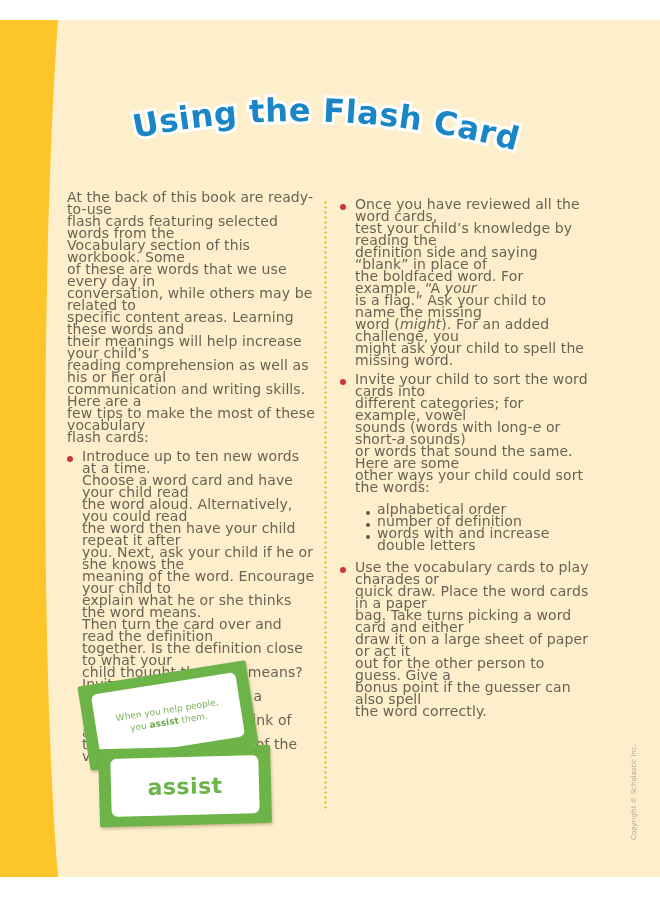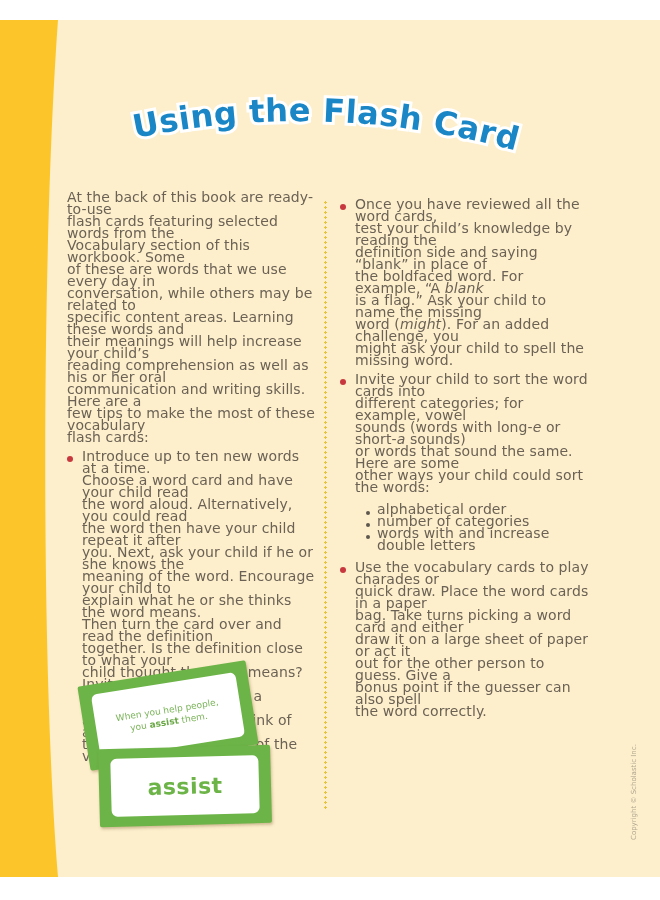--- a/index.html
+++ b/index.html
@@ -129,36 +129,36 @@
 
   <div class="divider"></div>
 
   <div class="col col-right">
 
     <div class="bullet">
       <span class="dot"></span>
       <span class="txt"><span>Once you have reviewed all the word cards,
 test your child’s knowledge by reading the
 definition side and saying “blank” in place of
-the boldfaced word. For example, “A </span><i>blank</i><span>
+the boldfaced word. For example, “A </span><i>your</i><span>
 is a flag.” Ask your child to name the missing
 word (</span><i>might</i><span>). For an added challenge, you
 might ask your child to spell the missing word.</span></span>
     </div>
 
     <div class="bullet">
       <span class="dot"></span>
       <span class="txt"><span>Invite your child to sort the word cards into
 different categories; for example, vowel
 sounds (words with long-</span><i>e</i><span> or short-</span><i>a</i><span> sounds)
 or words that sound the same. Here are some
 other ways your child could sort the words:</span></span>
       <ul class="sublist">
         <li><span class="sdot"></span><span>alphabetical order</span></li>
-        <li><span class="sdot"></span><span>number of categories</span></li>
+        <li><span class="sdot"></span><span>number of definition</span></li>
         <li><span class="sdot"></span><span>words with and increase double letters</span></li>
       </ul>
     </div>
 
     <div class="bullet">
       <span class="dot"></span>
       <span class="txt">Use the vocabulary cards to play charades or
 quick draw. Place the word cards in a paper
 bag. Take turns picking a word card and either
 draw it on a large sheet of paper or act it

